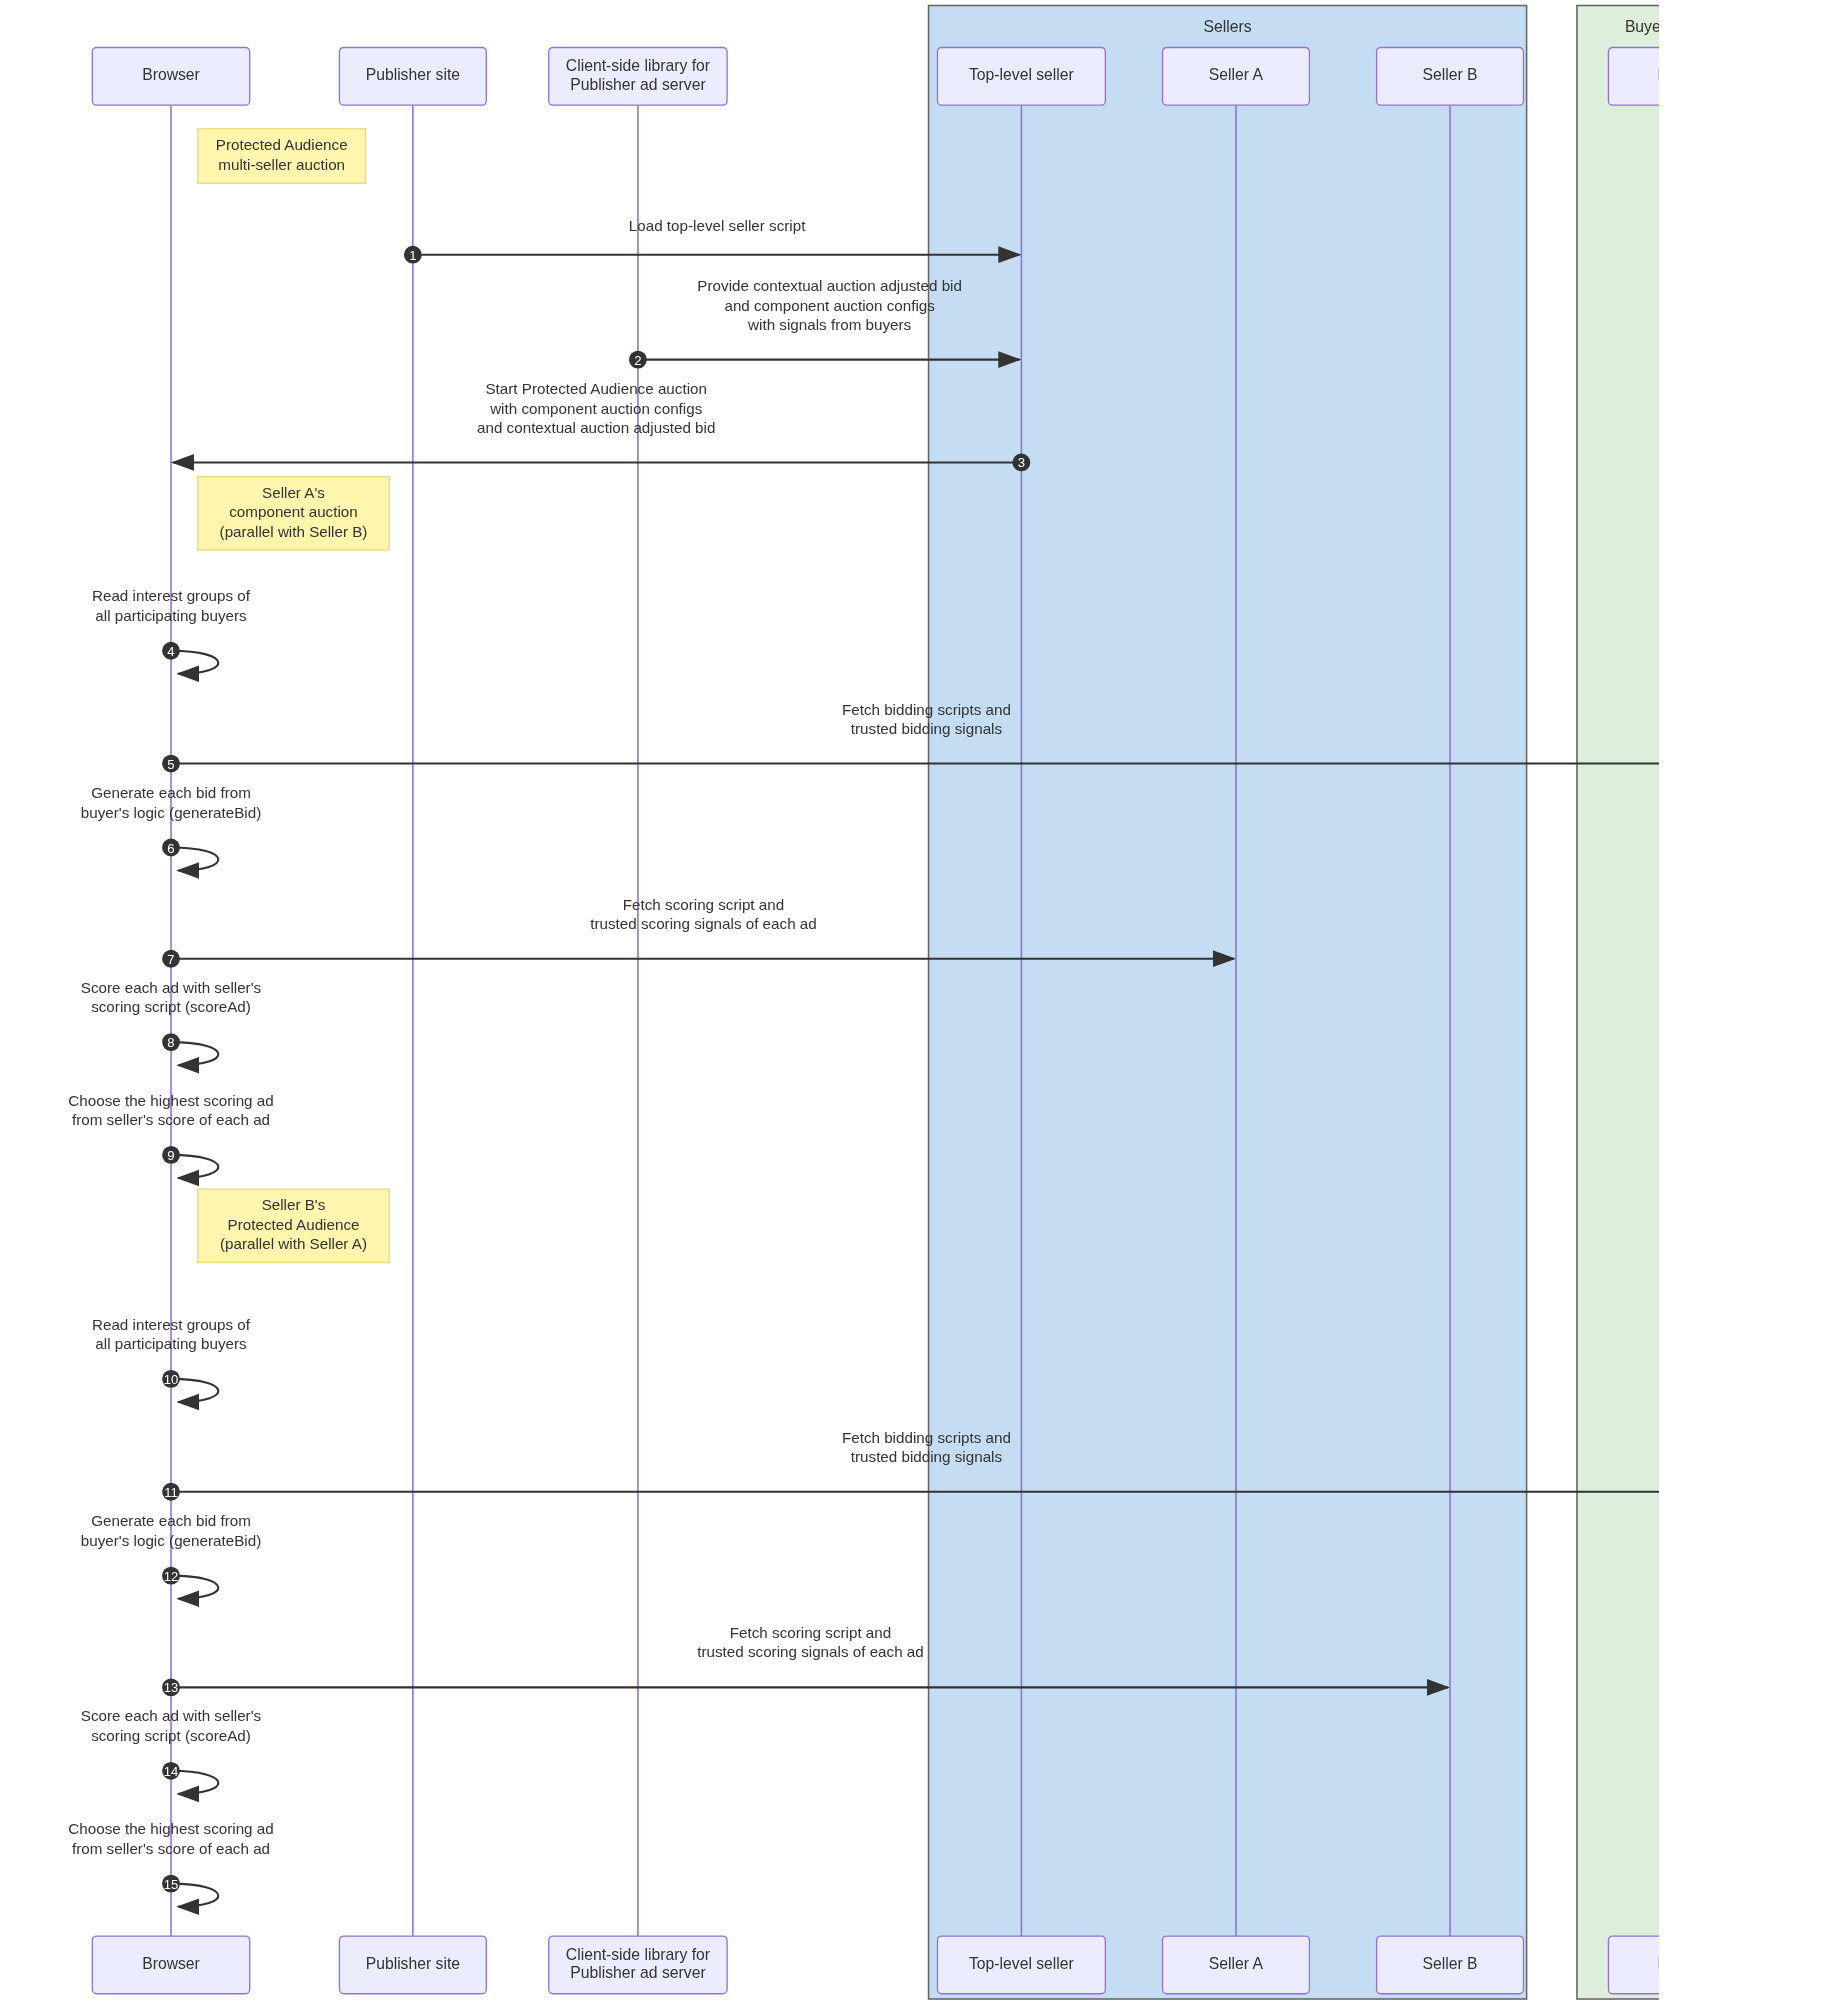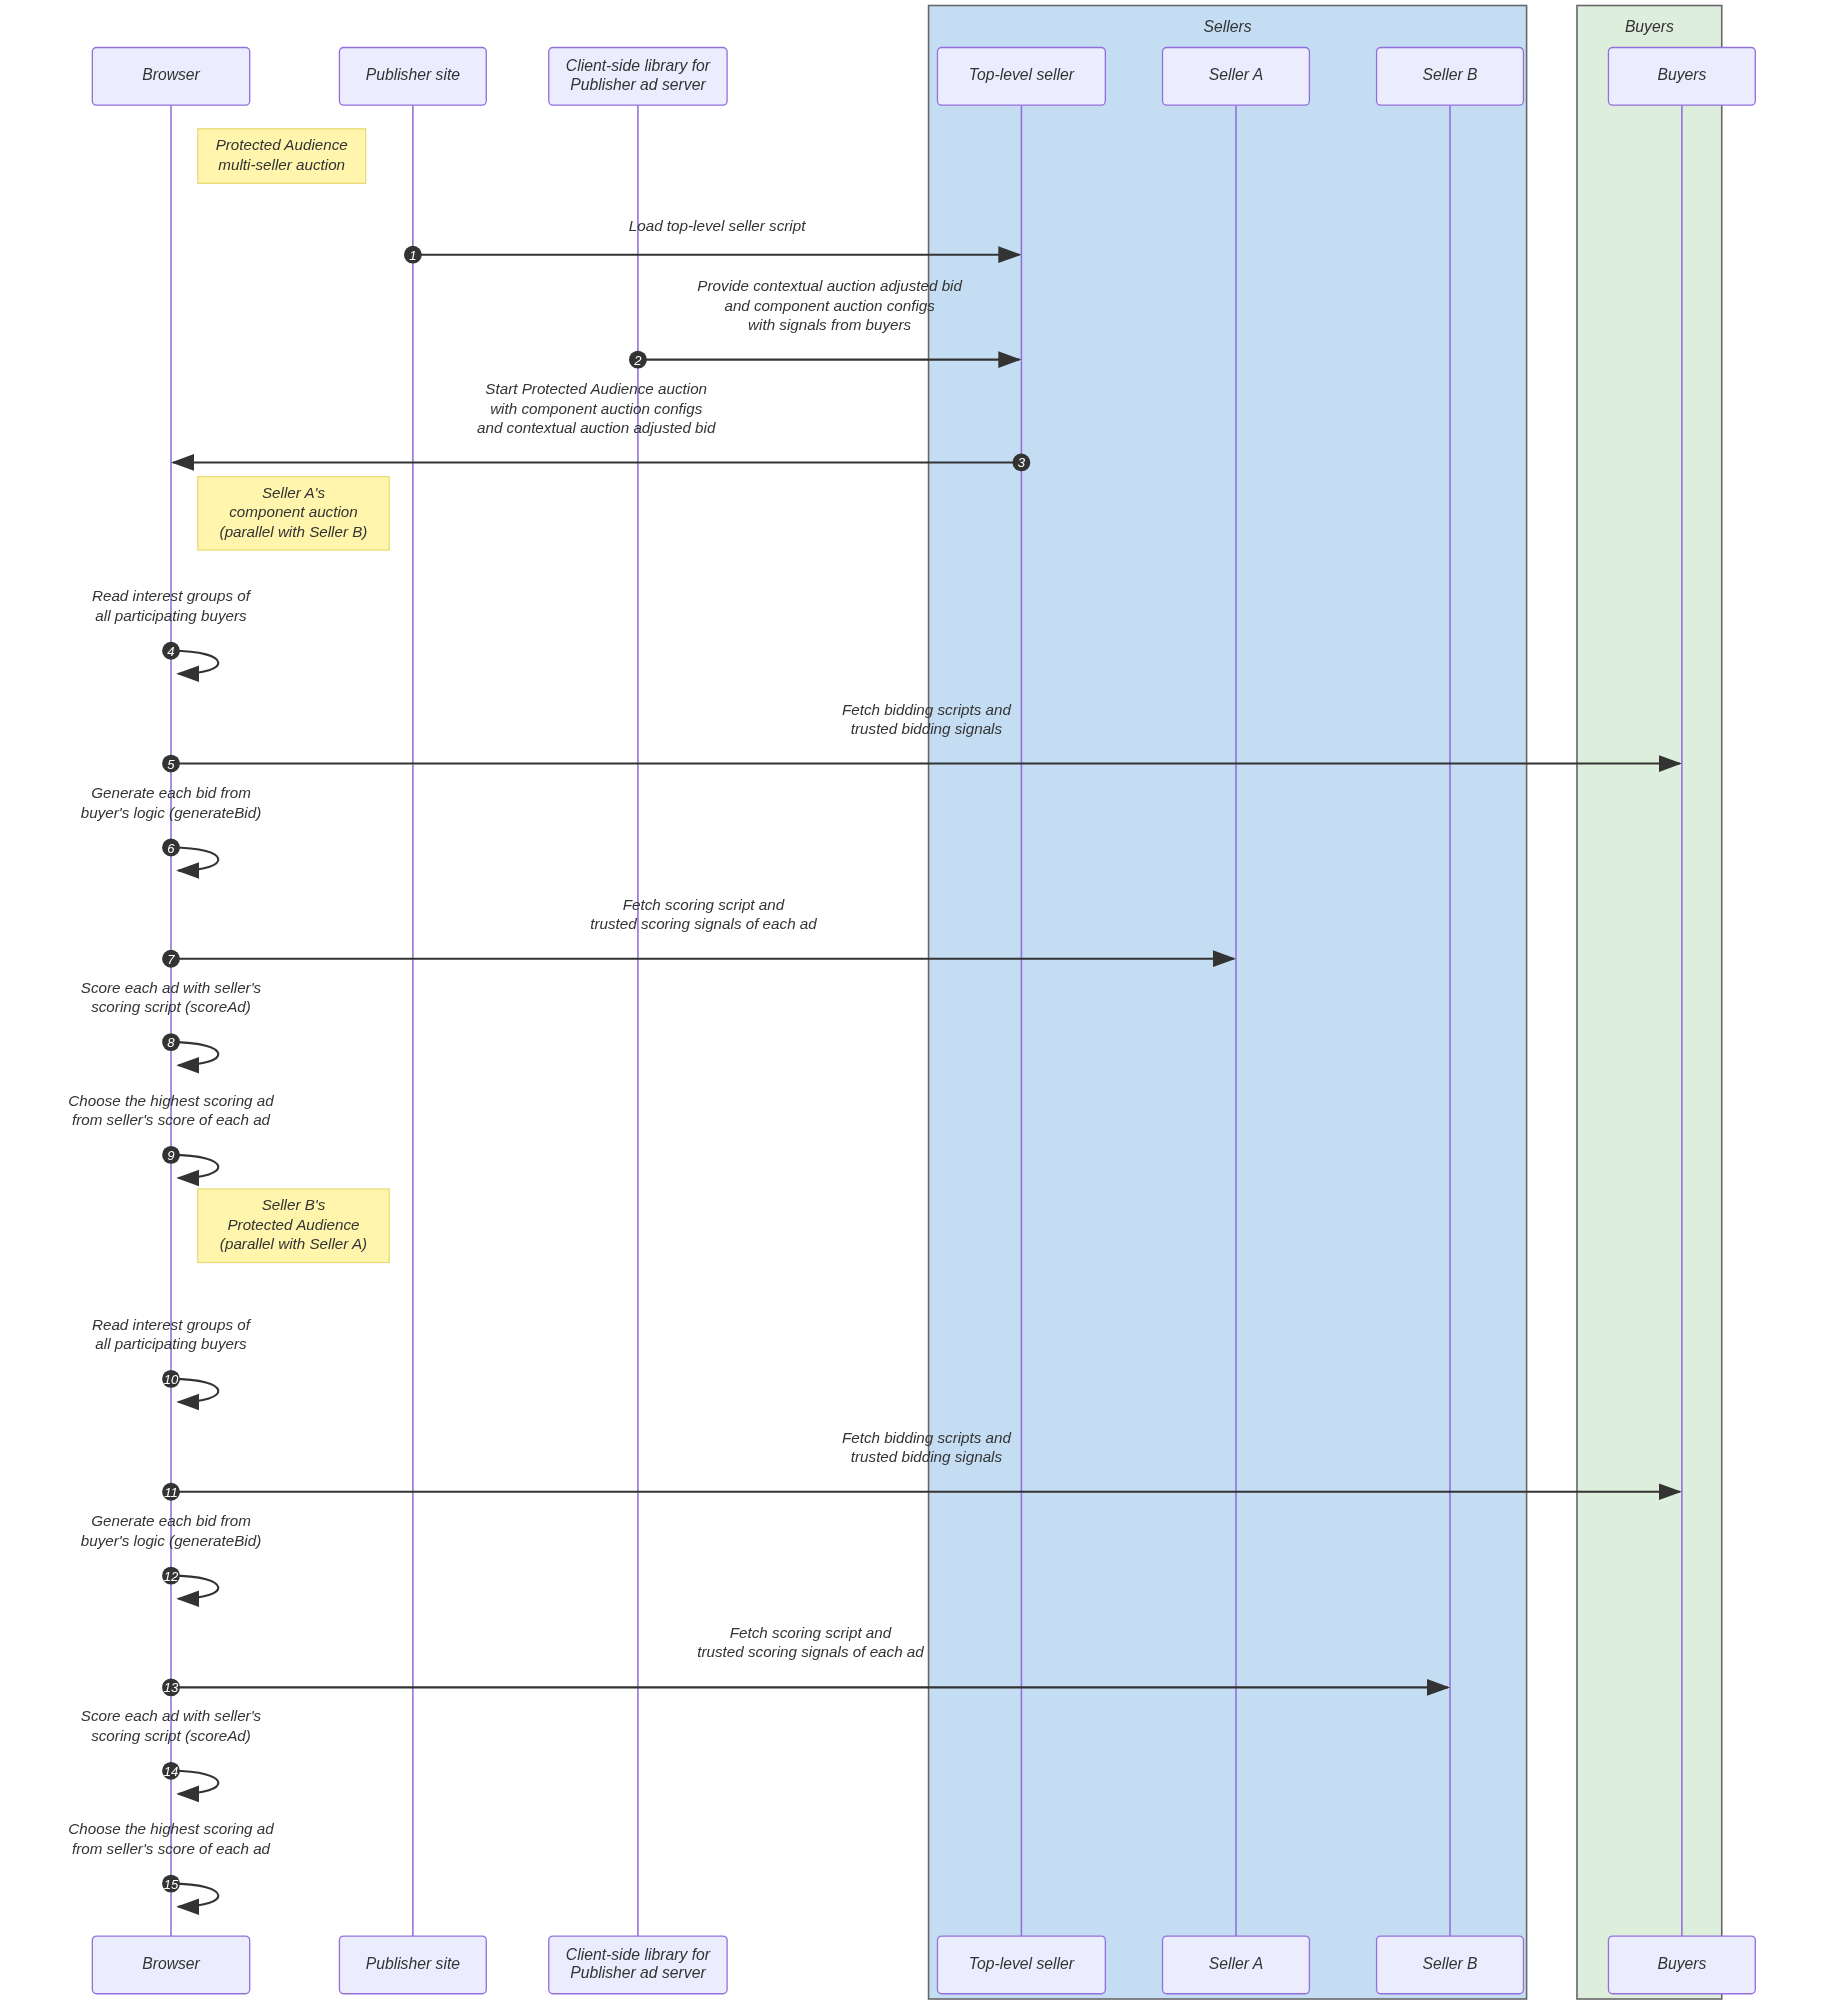--- a/index.html
+++ b/index.html
@@ -1,17 +1,17 @@
 <!DOCTYPE html>
 <html style="font-size:8.4px"><head>
 <meta charset="utf-8">
 <style>
   html,body{margin:0;padding:0;background:#ffffff;}
   body{font-family:"Liberation Sans", sans-serif;}
-  #stage{position:relative;width:1823px;height:2015px;background:#fff;overflow:hidden;font-style:italic;}
+  #stage{position:relative;width:1659px;height:2015px;background:#fff;overflow:hidden;}
   svg{display:block;}
   .actor-label{font-family:"Liberation Sans",sans-serif;font-size:30px;fill:#333333;text-anchor:middle;dominant-baseline:middle;}
   .group-label{font-family:"Liberation Sans",sans-serif;font-size:30px;fill:#333333;text-anchor:middle;dominant-baseline:middle;}
   .msg-label{font-family:"Liberation Sans",sans-serif;font-size:29px;fill:#333333;text-anchor:middle;}
   .note-label{font-family:"Liberation Sans",sans-serif;font-size:29px;fill:#333333;text-anchor:middle;}
   .seq-num{font-family:"Liberation Sans",sans-serif;font-size:25px;fill:#ffffff;text-anchor:middle;dominant-baseline:central;font-weight:normal;}
   .actor-box{fill:#ECECFF;stroke:#9370DB;stroke-width:2.5;}
   .lifeline{stroke:#9370DB;stroke-width:3;}
   .note-box{fill:#FFF5AD;stroke:#EBDB7A;stroke-width:2.5;}
   .msg-line{stroke:#333333;stroke-width:4;fill:none;}

